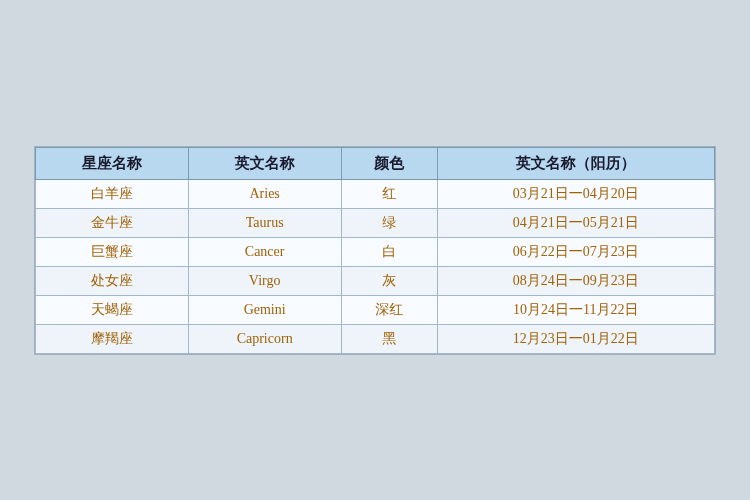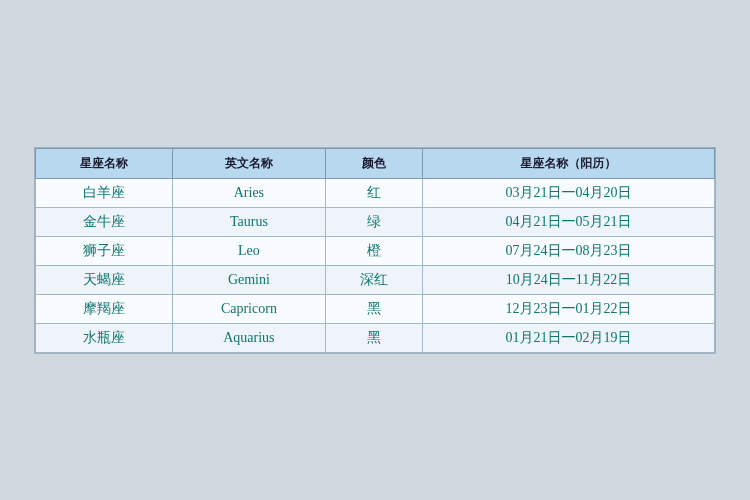--- a/index.html
+++ b/index.html
@@ -27,83 +27,83 @@
     table {
       border-collapse: collapse;
       width: 680px;
     }
 
     th {
       background-color: #b8d8f0;
       border: 1px solid #7a9ab0;
       padding: 6px 10px;
       text-align: center;
-      font-size: 12px;
+      font-size: 15px;
       font-weight: bold;
       color: #1a1a2e;
     }
 
     td {
       border: 1px solid #a0b8c8;
       padding: 5px 10px;
       text-align: center;
       font-size: 14px;
-      color: #0f766e;
+      color: #a16207;
       background-color: #f8fbff;
     }
 
     tr:nth-child(even) td {
       background-color: #eef4fa;
     }
   </style>
 </head>
 <body>
 
 <div class="table-container">
   <table>
     <thead>
       <tr>
         <th>星座名称</th>
         <th>英文名称</th>
         <th>颜色</th>
-        <th>星座名称（阳历）</th>
+        <th>英文名称（阳历）</th>
       </tr>
     </thead>
     <tbody id="table-body">
     <tr>
           <td>白羊座</td>
           <td>Aries</td>
           <td>红</td>
           <td>03月21日一04月20日</td>
         </tr>
         <tr>
           <td>金牛座</td>
           <td>Taurus</td>
           <td>绿</td>
           <td>04月21日一05月21日</td>
         </tr>
         <tr>
-          <td>狮子座</td>
-          <td>Leo</td>
-          <td>橙</td>
-          <td>07月24日一08月23日</td>
+          <td>巨蟹座</td>
+          <td>Cancer</td>
+          <td>白</td>
+          <td>06月22日一07月23日</td>
+        </tr>
+        <tr>
+          <td>处女座</td>
+          <td>Virgo</td>
+          <td>灰</td>
+          <td>08月24日一09月23日</td>
         </tr>
         <tr>
           <td>天蝎座</td>
           <td>Gemini</td>
           <td>深红</td>
           <td>10月24日一11月22日</td>
         </tr>
         <tr>
           <td>摩羯座</td>
           <td>Capricorn</td>
           <td>黑</td>
           <td>12月23日一01月22日</td>
         </tr>
-        <tr>
-          <td>水瓶座</td>
-          <td>Aquarius</td>
-          <td>黑</td>
-          <td>01月21日一02月19日</td>
-        </tr>
       </tbody>
   </table>
 </div>
 
 </body></html>

